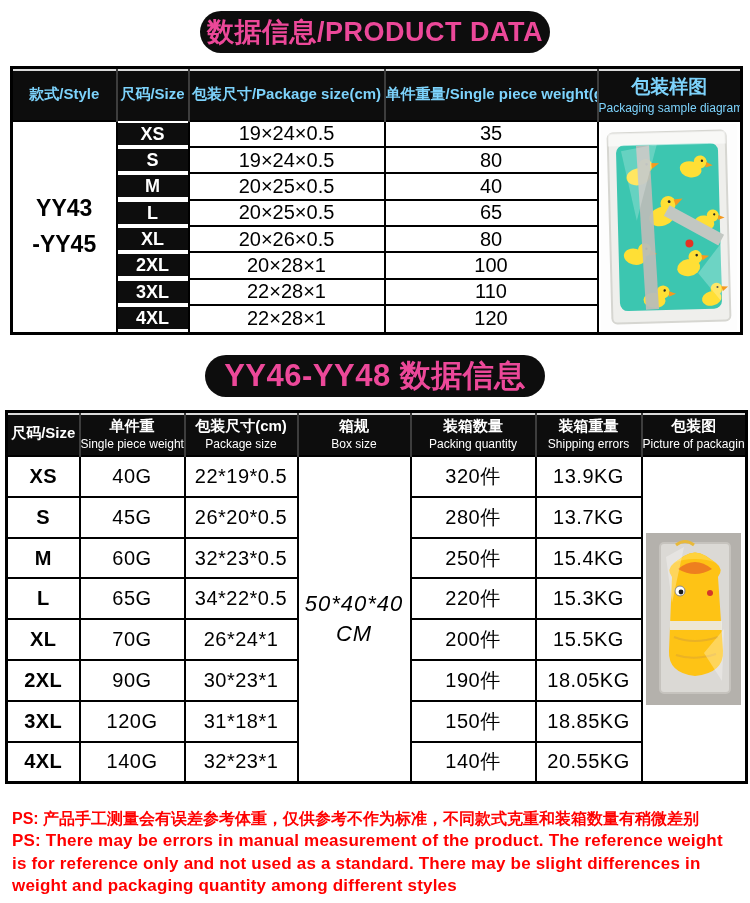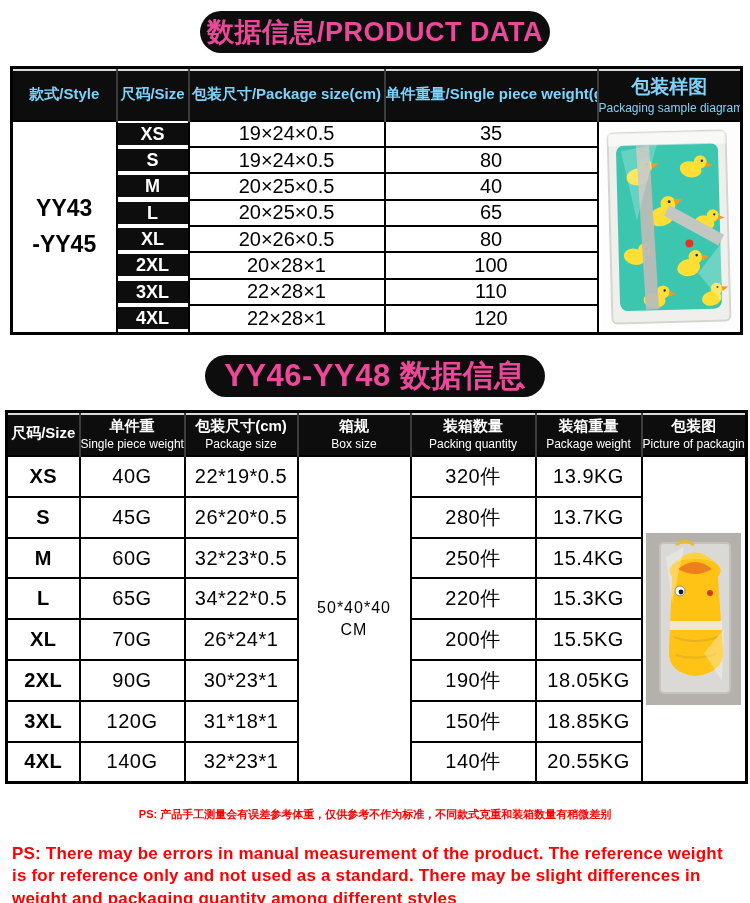--- a/index.html
+++ b/index.html
@@ -50,26 +50,26 @@
   }
   .t2 th:last-child { border-right: none; }
   .t2 th .zh { display: block; font-size: 15px; font-weight: bold; }
   .t2 th .en { display: block; font-size: 12px; font-weight: normal; margin-top: 1px; }
   .t2 td {
     border: 2px solid #000; text-align: center; vertical-align: middle;
     font-size: 20px; font-weight: 500; letter-spacing: 0.5px;
     height: 39px; padding: 0;
   }
   .t2 td.size2 { font-weight: bold; }
-  .t2 td.box-cell { font-size: 16px; line-height: 1.35; letter-spacing: 1px; }
+  .t2 td.box-cell { font-size: 22px; line-height: 1.35; letter-spacing: 1px; font-style: italic; }
   .t2 td.pic-cell { padding: 0; }
 
   .notes { margin: 23px 12px 0 12px; color: #ff0000; font-weight: bold; }
   .notes p { margin: 0; }
-  .notes .zh { font-size: 11px; line-height: 1.45; margin-bottom: 20px; text-align: center; }
+  .notes .zh { font-size: 16px; line-height: 1.45; margin-bottom: 0; }
   .notes .en { font-size: 17px; line-height: 1.32; letter-spacing: 0.2px; }
   svg { display: block; margin: 0 auto; }
 </style>
 </head>
 <body>
 
 <div class="banner banner1">
   <span>数据信息/PRODUCT DATA</span>
 </div>
 
@@ -250,21 +250,21 @@
     <th>
           <span class="zh">箱规</span>
           <span class="en">Box size</span>
         </th>
     <th>
           <span class="zh">装箱数量</span>
           <span class="en">Packing quantity</span>
         </th>
     <th>
           <span class="zh">装箱重量</span>
-          <span class="en">Package weight</span>
+          <span class="en">Shipping errors</span>
         </th>
     <th>
           <span class="zh">包装图</span>
           <span class="en">Picture of packaging</span>
         </th>
   </tr>
   <tr>
     <td class="size2">XS</td>
     <td>40G</td>
     <td>22*19*0.5</td>

